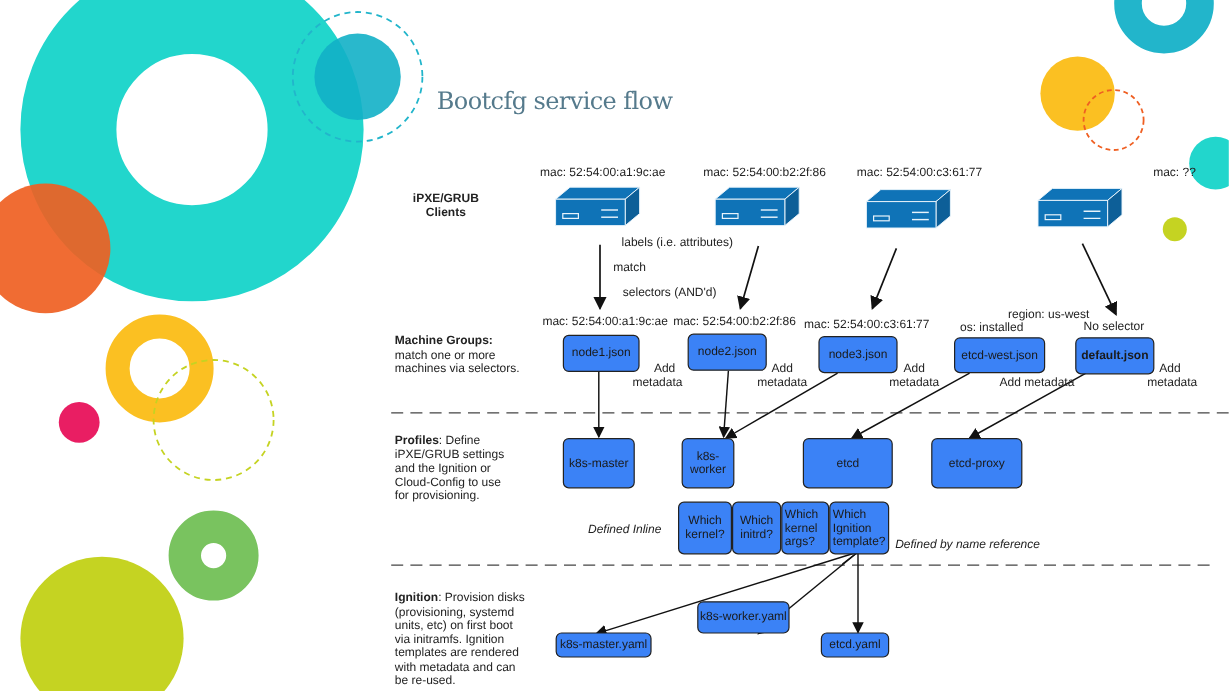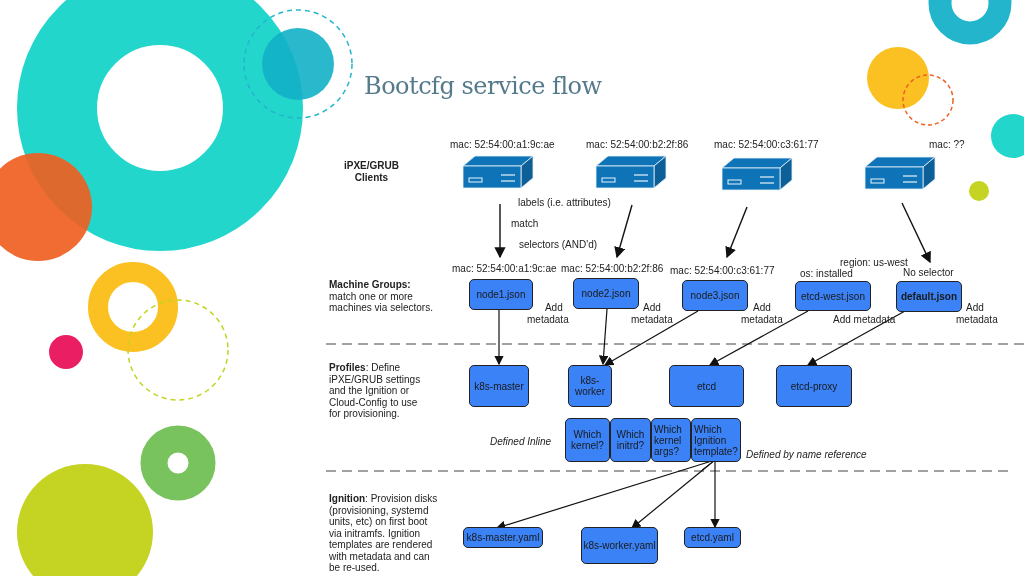--- a/index.html
+++ b/index.html
@@ -3,21 +3,21 @@
 <meta charset="utf-8">
 <style>
   html, body { margin: 0; padding: 0; }
   body {
     width: 1024px; height: 576px; overflow: hidden; position: relative;
     background: #ffffff; font-family: "Liberation Sans", sans-serif; color: #1a1a1a;
   }
   .abs { position: absolute; }
   #deco, #flow { position: absolute; left: 0; top: 0; }
   .title {
-    left: 364px; top: 72px; font-family: "DejaVu Serif", serif; font-size: 24px;
+    left: 364px; top: 72px; font-family: "DejaVu Serif", serif; font-size: 20px;
     color: #557a8c; letter-spacing: -0.5px; white-space: nowrap;
   }
   .lbl { font-size: 10px; color: #222; white-space: nowrap; line-height: 12px; }
   .side { font-size: 10px; line-height: 11.5px; color: #222; }
   .side b { font-weight: bold; }
   .box {
     position: absolute; border: 1.3px solid #222; border-radius: 5px; background: #3b82f6;
     display: flex; align-items: center; justify-content: center; font-size: 10px;
     box-sizing: border-box; text-align: center; line-height: 11px;
   }
@@ -111,21 +111,21 @@
   <div>units, etc) on first boot</div>
   <div>via initramfs. Ignition</div>
   <div>templates are rendered</div>
   <div>with metadata and can</div>
   <div>be re-used.</div>
 </div>
 
 <div class="abs lbl" style="left:450px; top:139px;">mac: 52:54:00:a1:9c:ae</div>
 <div class="abs lbl" style="left:586px; top:139px;">mac: 52:54:00:b2:2f:86</div>
 <div class="abs lbl" style="left:714px; top:139px;">mac: 52:54:00:c3:61:77</div>
-<div class="abs lbl" style="left:900px; top:139px;padding-left:29px;">mac: ??</div>
+<div class="abs lbl" style="left:932px; top:139px;padding-left:29px;">mac: ??</div>
 
 <div class="abs lbl" style="left:518px; top:197px;">labels (i.e. attributes)</div>
 <div class="abs lbl" style="left:511px; top:218px;">match</div>
 <div class="abs lbl" style="left:519px; top:239px;">selectors (AND'd)</div>
 
 <div class="abs lbl" style="left:452px; top:263px;">mac: 52:54:00:a1:9c:ae</div>
 <div class="abs lbl" style="left:561px; top:263px;">mac: 52:54:00:b2:2f:86</div>
 <div class="abs lbl" style="left:670px; top:265px;">mac: 52:54:00:c3:61:77</div>
 <div class="abs lbl" style="left:800px; top:257px;padding-left:40px;">region: us-west</div>
 <div class="abs lbl" style="left:800px; top:268px;">os: installed</div>
@@ -183,14 +183,14 @@
 <div class="box q" style="left:691px; top:418px; width:50px; height:44px; justify-content:flex-start; text-align:left;">
   <div>
       <div>Which</div>
       <div>Ignition</div>
       <div>template?</div>
     </div>
 </div>
 <div class="abs lbl ital" style="left:746px; top:449px;">Defined by name reference</div>
 
 <div class="box" style="left:463px; top:527px; width:80px; height:21px;">k8s-master.yaml</div>
-<div class="box" style="left:581px; top:527px; width:77px; height:37px;">k8s-worker.yaml</div>
+<div class="box" style="left:581px; top:501px; width:77px; height:27px;">k8s-worker.yaml</div>
 <div class="box" style="left:684px; top:527px; width:57px; height:21px;">etcd.yaml</div>
 
 </body></html>

